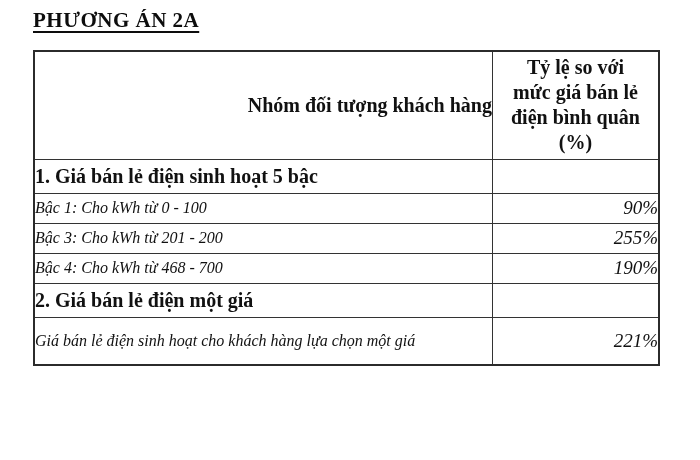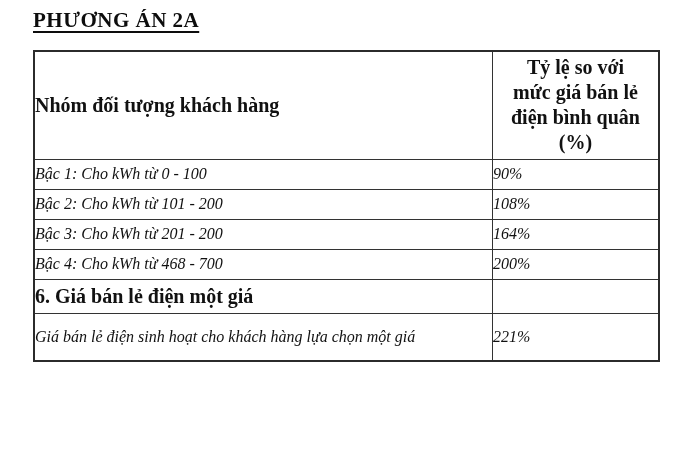--- a/index.html
+++ b/index.html
@@ -48,21 +48,21 @@
   }
   th.col-label { width: 457px; }
   th.col-value { width: 165px; }
 
   tr.header-row { height: 108px; }
   tr.header-row th {
     font-weight: bold;
     font-size: 20px;
   }
   th.col-label {
-    text-align: left;
+    text-align: right;
     padding-left: 9px;
     padding-right: 6px;
   }
   th.col-value {
     font-size: 19px;
   }
   th.col-value .hdr-wrap {
     max-width: 138px;
     margin: 0 auto;
     line-height: 1.25;
@@ -84,59 +84,59 @@
     line-height: 1.15;
     padding-top: 2px;
     padding-bottom: 2px;
   }
   td.label-cell {
     text-align: left;
     padding-left: 9px;
     padding-right: 6px;
   }
   td.value-cell {
-    text-align: left;
+    text-align: right;
     font-style: italic;
-    font-size: 16px;
+    font-size: 19px;
   }
 </style>
 </head>
 <body>
 
 <div class="page">
   <h1 class="title">PHƯƠNG ÁN 2A</h1>
 
   <table class="price-table">
     <thead>
       <tr class="header-row">
         <th class="col-label">Nhóm đối tượng khách hàng</th>
         <th class="col-value">
           <div class="hdr-wrap">Tỷ lệ so với mức giá bán lẻ điện bình quân (%)</div>
         </th>
       </tr>
     </thead>
     <tbody>
+      <tr class="section-row">
+        <td class="label-cell">1. Giá bán lẻ điện sinh hoạt 5 bậc</td>
+        <td class="value-cell"></td>
+      </tr>
       <tr class="item-row">
         <td class="label-cell">Bậc 1: Cho kWh từ 0 - 100</td>
         <td class="value-cell">90%</td>
       </tr>
       <tr class="item-row">
-        <td class="label-cell">Bậc 2: Cho kWh từ 101 - 200</td>
-        <td class="value-cell">108%</td>
-      </tr>
-      <tr class="item-row">
         <td class="label-cell">Bậc 3: Cho kWh từ 201 - 200</td>
-        <td class="value-cell">164%</td>
+        <td class="value-cell">255%</td>
       </tr>
       <tr class="item-row">
         <td class="label-cell">Bậc 4: Cho kWh từ 468 - 700</td>
-        <td class="value-cell">200%</td>
+        <td class="value-cell">190%</td>
       </tr>
       <tr class="section-row">
-        <td class="label-cell">6. Giá bán lẻ điện một giá</td>
+        <td class="label-cell">2. Giá bán lẻ điện một giá</td>
         <td class="value-cell"></td>
       </tr>
       <tr class="item-row tall-row">
         <td class="label-cell">Giá bán lẻ điện sinh hoạt cho khách hàng lựa chọn một giá</td>
         <td class="value-cell">221%</td>
       </tr>
     </tbody>
   </table>
 </div>
 

